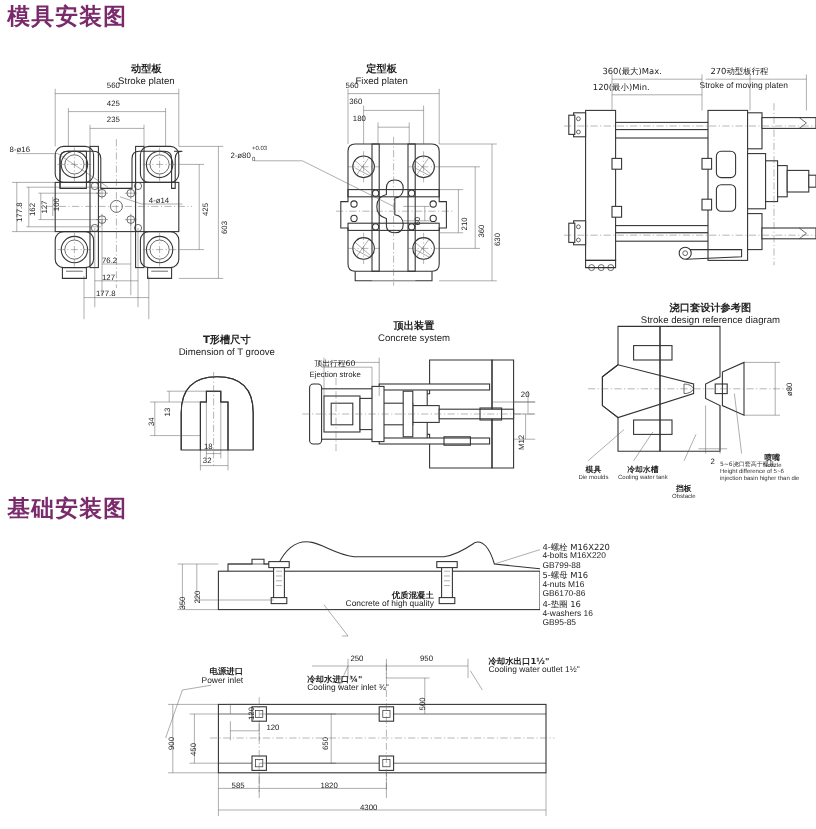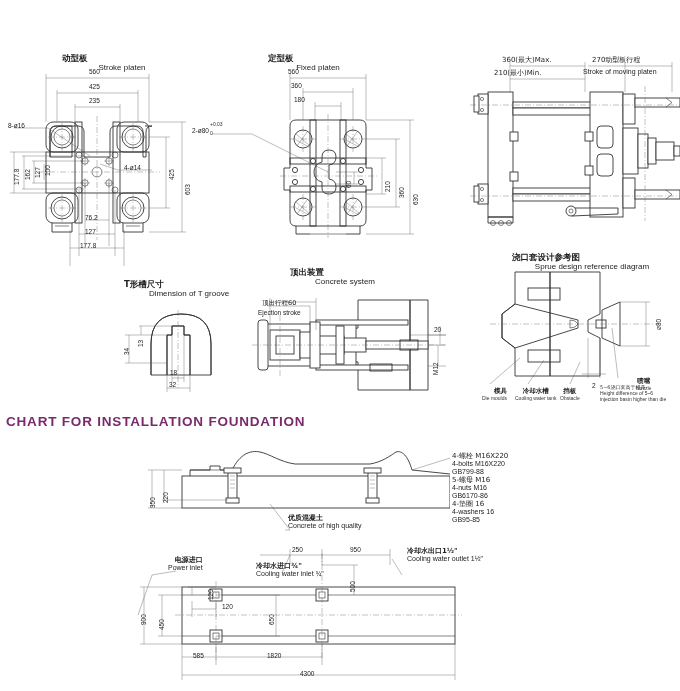--- a/index.html
+++ b/index.html
@@ -3,39 +3,40 @@
 <meta charset="utf-8">
 <style>
   html,body{margin:0;padding:0;background:#ffffff;}
   body{width:680px;height:691px;position:relative;overflow:hidden;
        font-family:"Liberation Sans","DejaVu Sans",sans-serif;color:#1a1a1a;}
   .abs{position:absolute;}
   
   .sec-cn{font-size:19px;font-weight:bold;color:#7a2a6b;letter-spacing:1px;line-height:20px;}
   .sec-en{font-size:13.5px;font-weight:bold;color:#7a2a6b;letter-spacing:.8px;line-height:15px;}
   
-  .ttl-cn{font-size:8.5px;font-weight:bold;color:#222;line-height:10px;white-space:nowrap;}
+  .ttl-cn{font-size:8.5px;font-weight:bold;color:#222;text-align:center;line-height:10px;white-space:nowrap;}
   .ttl-en{font-size:8px;color:#222;text-align:center;line-height:9px;white-space:nowrap;}
   
   .dim{font-size:6.5px;color:#222;white-space:nowrap;line-height:7px;}
   .dim7{font-size:7px;color:#222;white-space:nowrap;line-height:8px;}
   .dim5{font-size:5px;color:#333;white-space:nowrap;line-height:6px;}
   .vert{transform:rotate(-90deg);transform-origin:left top;}
   .cn{font-family:"DejaVu Sans","Liberation Sans",sans-serif;}
   svg{display:block;}
   .ln{stroke:#333;stroke-width:.6;fill:none;}
   .ln2{stroke:#333;stroke-width:.9;fill:none;}
   .thin{stroke:#555;stroke-width:.4;fill:none;}
   .ctr{stroke:#666;stroke-width:.4;fill:none;stroke-dasharray:6 2 1 2;}
   .fillw{fill:#fff;}
 </style>
 </head>
 <body>
 
 <div class="abs" style="left:6px;top:4px;">
+  <div class="sec-cn cn">模具安装图</div>
 </div>
 
 <div class="abs" style="left:62px;top:53px;width:120px;">
   <div class="ttl-cn cn">动型板</div>
   <div class="ttl-en">Stroke platen</div>
 </div>
 
 <div class="abs" style="left:0;top:60px;">
 <svg width="235" height="210" viewBox="0 0 235 210">
 
@@ -370,21 +371,21 @@
         <line x1="145" y1="6" x2="145" y2="36"></line>
     <line x1="185" y1="6" x2="185" y2="36"></line>
         <line x1="232" y1="6" x2="232" y2="36"></line>
     <line x1="70" y1="10" x2="145" y2="10"></line>
     <line x1="70" y1="23" x2="145" y2="23"></line>
     <line x1="148" y1="10" x2="232" y2="10"></line>
   </g>
 </svg>
 </div>
 <div class="abs dim7 cn" style="left:502px;top:56px;">360(最大)Max.</div>
-<div class="abs dim7 cn" style="left:494px;top:69px;">210(最小)Min.</div>
+<div class="abs dim7 cn" style="left:494px;top:69px;">120(最小)Min.</div>
 <div class="abs dim7 cn" style="left:592px;top:56px;">270动型板行程</div>
 <div class="abs dim7" style="left:583px;top:68px;">Stroke of moving platen</div>
 
 <div class="abs" style="left:124px;top:279px;width:130px;">
   <div class="ttl-cn cn">T形槽尺寸</div>
   <div class="ttl-en">Dimension of T  groove</div>
 </div>
 <div class="abs" style="left:105px;top:300px;">
 <svg width="140" height="95" viewBox="0 0 140 95">
   <defs>
@@ -477,21 +478,21 @@
   <path class="thin" d="M18 16 L60 16 L60 42"></path>
 </svg>
 </div>
 <div class="abs dim cn" style="left:262px;top:300px;">顶出行程60</div>
 <div class="abs dim" style="left:258px;top:309px;">Ejection stroke</div>
 <div class="abs dim" style="left:434px;top:326px;">20</div>
 <div class="abs dim vert" style="left:432px;top:375px;">M12</div>
 
 <div class="abs" style="left:512px;top:252px;width:160px;">
   <div class="ttl-cn cn">浇口套设计参考图</div>
-  <div class="ttl-en">Sprue design reference diagram</div>
+  <div class="ttl-en">Stroke design reference diagram</div>
 </div>
 <div class="abs" style="left:460px;top:258px;">
 <svg width="215" height="130" viewBox="0 0 215 130">
   <defs>
     <pattern id="hxa" width="5" height="5" patternUnits="userSpaceOnUse" patternTransform="rotate(45)">
       <line x1="0" y1="0" x2="0" y2="5" stroke="#555" stroke-width=".5"></line>
     </pattern>
     <pattern id="hxb" width="5" height="5" patternUnits="userSpaceOnUse" patternTransform="rotate(-45)">
       <line x1="0" y1="0" x2="0" y2="5" stroke="#555" stroke-width=".5"></line>
     </pattern>
@@ -525,44 +526,44 @@
   <g class="thin">
     <line x1="30" y1="126" x2="60" y2="100"></line>
     <line x1="68" y1="126" x2="84" y2="102"></line>
     <line x1="110" y1="126" x2="120" y2="104"></line>
     <line x1="158" y1="120" x2="152" y2="70"></line>
   </g>
 </svg>
 </div>
 <div class="abs dim vert" style="left:655px;top:330px;">ø80</div>
 <div class="abs dim" style="left:592px;top:382px;">2</div>
-<div class="abs" style="left:482px;top:388px;text-align:right;">
+<div class="abs" style="left:482px;top:388px;text-align:center;">
   <div class="dim cn" style="font-weight:bold;">模具</div>
   <div class="dim5">Die moulds</div>
 </div>
 <div class="abs" style="left:515px;top:388px;text-align:center;">
   <div class="dim cn" style="font-weight:bold;">冷却水槽</div>
   <div class="dim5">Cooling water tank</div>
 </div>
 <div class="abs" style="left:560px;top:388px;text-align:center;">
-  <div class="dim cn" style="font-weight:bold;">挡板</div>
+  <div class="dim cn" style="font-weight:bold;margin-top:16px;">挡板</div>
   <div class="dim5">Obstacle</div>
 </div>
 <div class="abs" style="left:636px;top:378px;text-align:center;">
   <div class="dim cn" style="font-weight:bold;">喷嘴</div>
   <div class="dim5">Nozzle</div>
 </div>
 <div class="abs" style="left:600px;top:384px;">
   <div class="dim5 cn">5~6浇口套高于模具</div>
   <div class="dim5">Height difference of 5~6</div>
   <div class="dim5">injection basin higher than die</div>
 </div>
 
 <div class="abs" style="left:6px;top:414px;">
-  <div class="sec-en">CHART FOR INSTALLATION FOUNDATION</div>
+  <div class="sec-cn cn">基础安装图</div>
 </div>
 
 <div class="abs" style="left:120px;top:448px;">
 <svg width="330" height="90" viewBox="0 0 330 90">
   <defs>
     <pattern id="dots" width="14" height="14" patternUnits="userSpaceOnUse">
       <circle cx="3" cy="4" r="1" fill="#555"></circle>
       <circle cx="10" cy="9" r=".9" fill="#555"></circle>
       <circle cx="6" cy="12" r=".7" fill="#555"></circle>
     </pattern>
@@ -605,21 +606,21 @@
     <line x1="42" y1="52" x2="108" y2="52"></line>
   </g>
 
   <path class="thin" d="M165 82 L170 82 L150 56"></path>
 
   <path class="thin" d="M292 22 L330 10"></path>
 </svg>
 </div>
 <div class="abs dim vert" style="left:149px;top:508px;">350</div>
 <div class="abs dim vert" style="left:162px;top:503px;">220</div>
-<div class="abs" style="left:288px;top:514px;text-align:left;">
+<div class="abs" style="left:288px;top:492px;text-align:right;">
   <div class="dim7 cn" style="font-weight:bold;">优质混凝土</div>
   <div class="dim7">Concrete of high quality</div>
 </div>
 
 <div class="abs" style="left:452px;top:452px;">
   <div class="dim7 cn">4-螺栓 M16X220</div>
   <div class="dim7">4-bolts M16X220</div>
   <div class="dim7">GB799-88</div>
   <div class="dim7 cn">5-螺母 M16</div>
   <div class="dim7">4-nuts M16</div>

